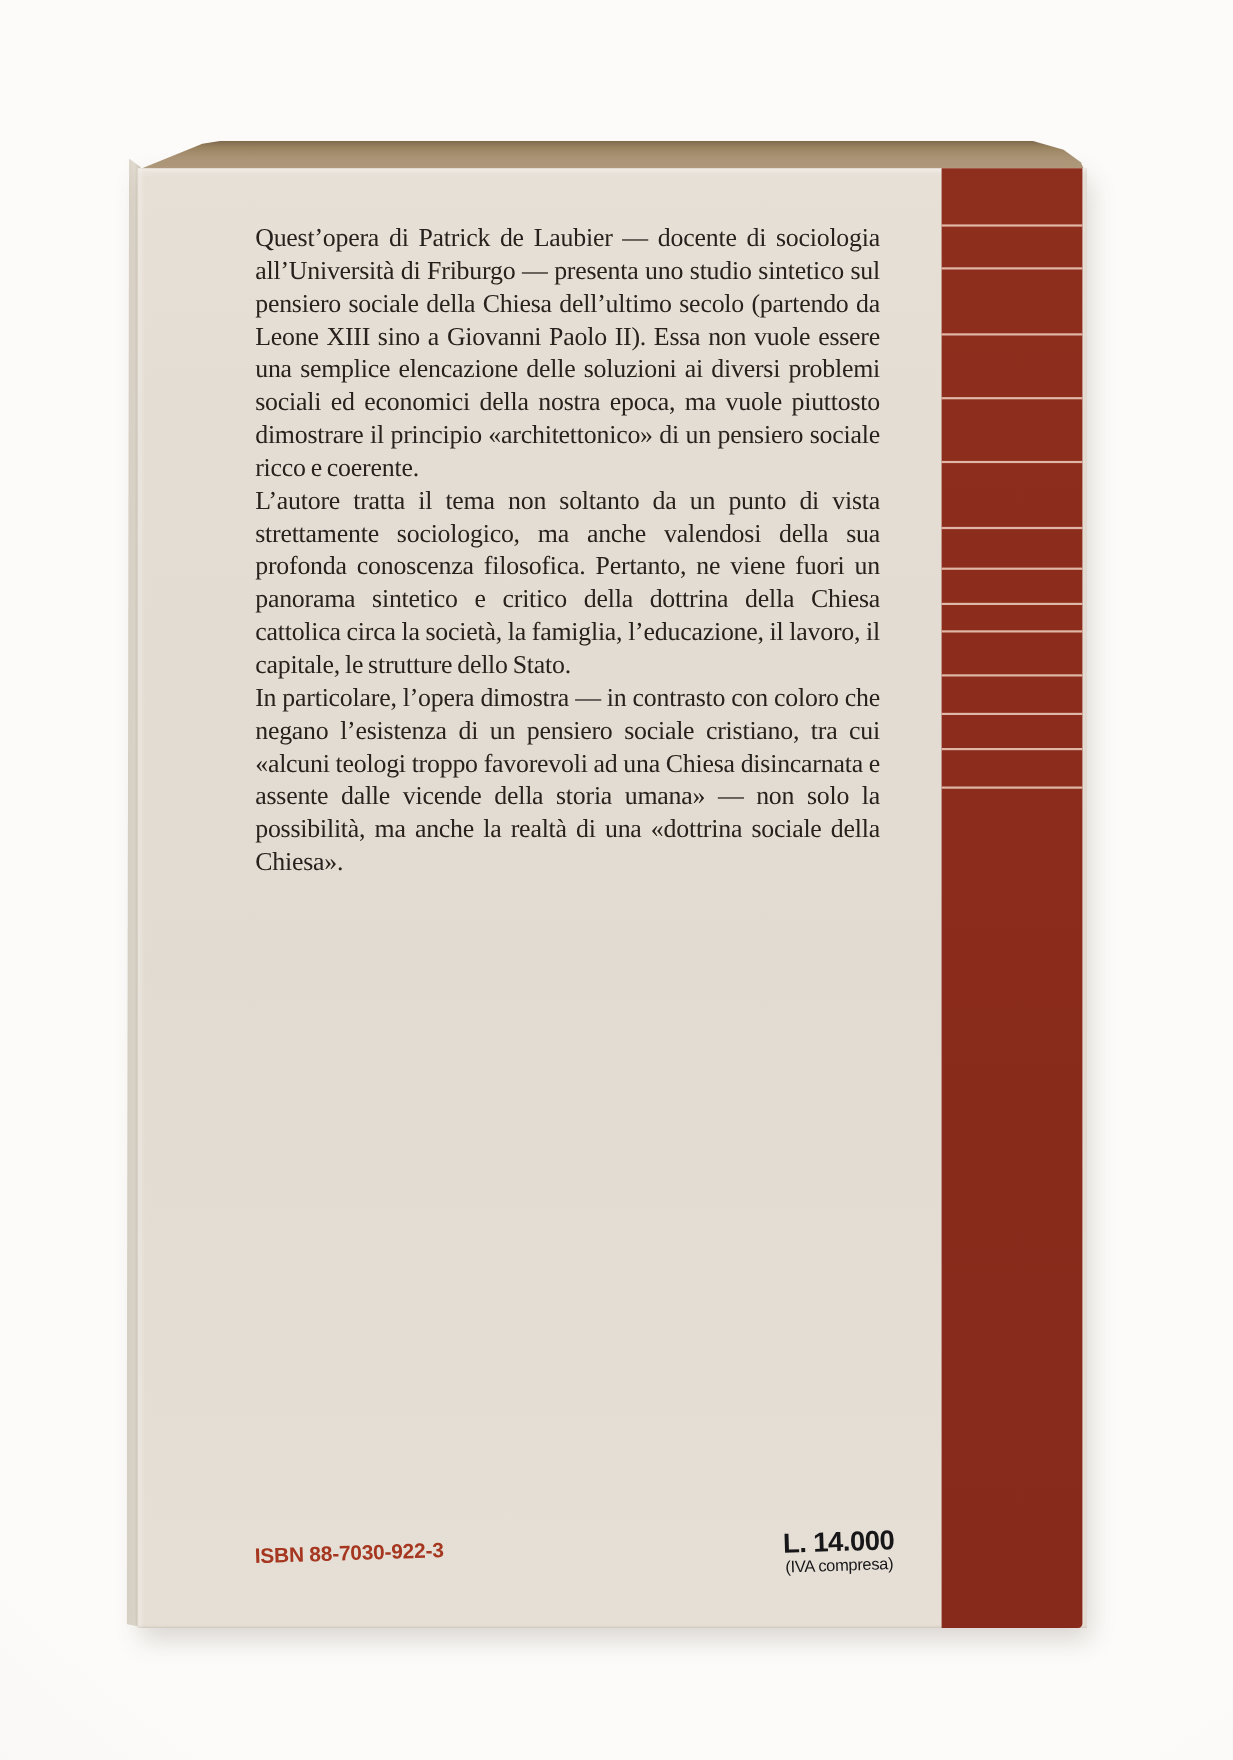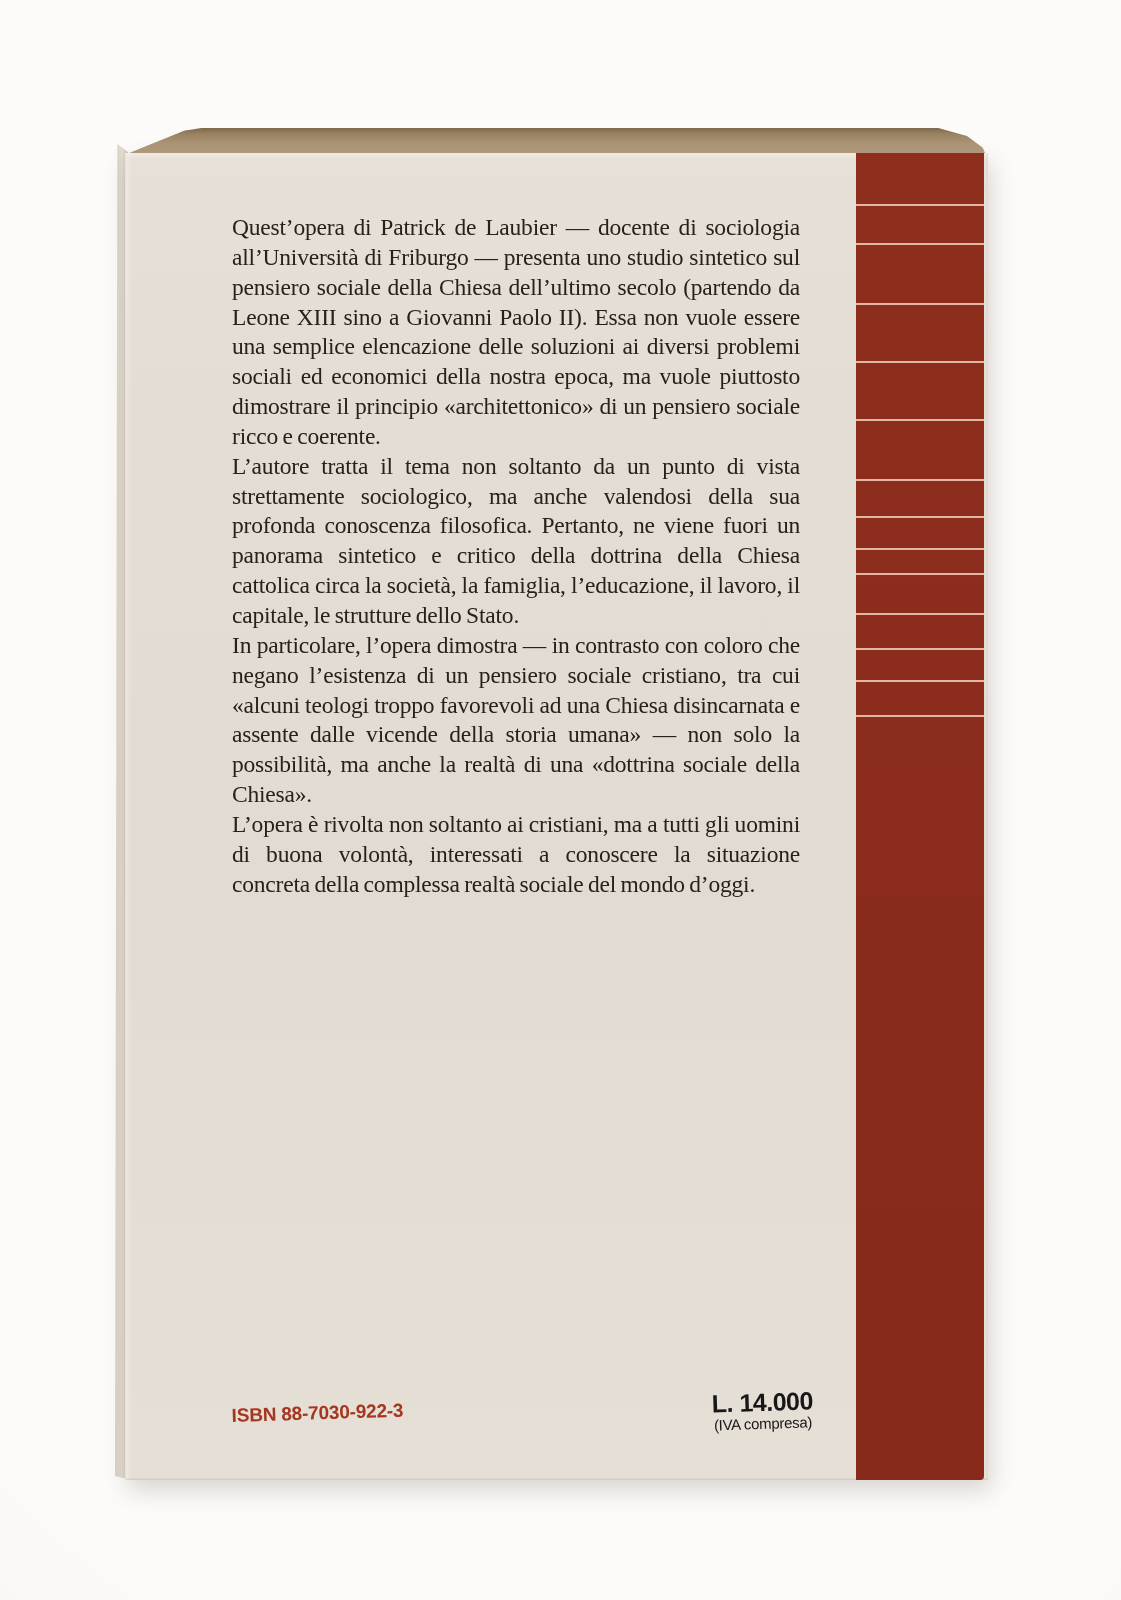--- a/index.html
+++ b/index.html
@@ -61,21 +61,21 @@
   .stripe i:nth-of-type(6){top:326px;}
   .stripe i:nth-of-type(7){top:363px;}
   .stripe i:nth-of-type(8){top:395px;}
   .stripe i:nth-of-type(9){top:420px;}
   .stripe i:nth-of-type(10){top:460px;}
   .stripe i:nth-of-type(11){top:495px;}
   .stripe i:nth-of-type(12){top:527px;}
   .stripe i:nth-of-type(13){top:562px;}
   
   .blurb{
-    position:absolute; left:107px; top:60px; width:568px;
+    position:absolute; left:107px; top:50px; width:568px;
     color:var(--ink);
     font-size:23.5px; line-height:29.85px;
     letter-spacing:-0.2px; word-spacing:-1.2px;
     text-align:justify;
   }
   .blurb p{text-align:justify; text-align-last:left;}
   
   .isbn{
     position:absolute; left:107px; top:1252px;
     font-family:"Liberation Sans", sans-serif;
@@ -121,21 +121,20 @@
       <i></i>
       <i></i>
       <i></i>
       <i></i>
     </div>
 
     <div class="blurb">
       <p>Quest’opera di Patrick de Laubier — docente di sociologia all’Università di Friburgo — presenta uno studio sintetico sul pensiero sociale della Chiesa dell’ultimo secolo (partendo da Leone XIII sino a Giovanni Paolo II). Essa non vuole essere una semplice elencazione delle soluzioni ai diversi problemi sociali ed economici della nostra epoca, ma vuole piuttosto dimostrare il principio «architettonico» di un pensiero sociale ricco e coerente.</p>
       <p>L’autore tratta il tema non soltanto da un punto di vista strettamente sociologico, ma anche valendosi della sua profonda conoscenza filosofica. Pertanto, ne viene fuori un panorama sintetico e critico della dottrina della Chiesa cattolica circa la società, la famiglia, l’educazione, il lavoro, il capitale, le strutture dello Stato.</p>
       <p>In particolare, l’opera dimostra — in contrasto con coloro che negano l’esistenza di un pensiero sociale cristiano, tra cui «alcuni teologi troppo favorevoli ad una Chiesa disincarnata e assente dalle vicende della storia umana» — non solo la possibilità, ma anche la realtà di una «dottrina sociale della Chiesa».</p>
-      <p>L’opera è rivolta non soltanto ai cristiani, ma a tutti gli uomini di buona volontà, interessati a conoscere la situazione concreta della complessa realtà sociale del mondo d’oggi.</p>
     </div>
 
     <div class="isbn">ISBN 88-7030-922-3</div>
 
     <div class="price">
       <span class="amount">L. 14.000</span>
       <span class="note">(IVA compresa)</span>
     </div>
 
   </div>

